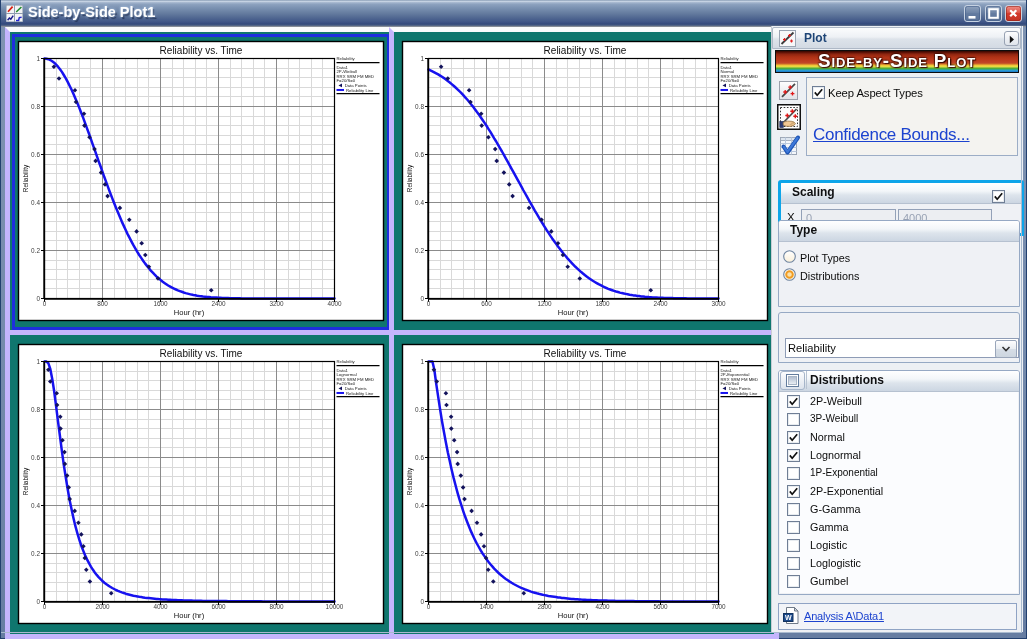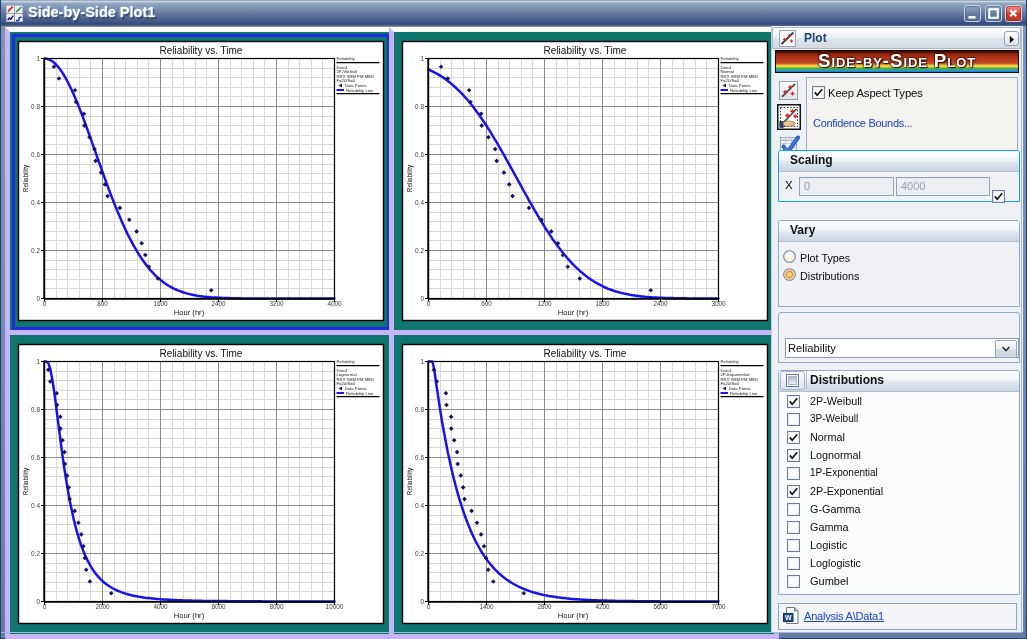--- a/index.html
+++ b/index.html
@@ -623,37 +623,37 @@
 <path d="M4.5 12.5 L8.5 18.5 L19 3.5" fill="none" stroke="#1e54b4" stroke-width="4" stroke-linecap="round" stroke-linejoin="round"></path>
 <path d="M4.9 12.8 L8.5 17.8 L18.5 4" fill="none" stroke="#3d78d8" stroke-width="2.2" stroke-linecap="round" stroke-linejoin="round"></path>
 </svg>
 <div style="position:absolute;left:806px;top:77px;width:210px;height:77px;border:1px solid #9cadc6;background:#f4f3f0"></div>
 <svg style="position:absolute;left:812px;top:86px" width="13" height="13" viewBox="0 0 13 13">
     <rect x="0.5" y="0.5" width="12" height="12" fill="#ffffff" stroke="#6f7e95"></rect>
     <rect x="1.5" y="1.5" width="10" height="10" fill="none" stroke="#e8ecf0" stroke-width="1"></rect>
     <path d="M2.8 6.4 L5.2 9.2 L10.2 3.2" fill="none" stroke="#111111" stroke-width="1.7"></path>
   </svg>
 <div style="position:absolute;left:828px;top:87px;font-size:11.3px;letter-spacing:-0.1px;color:#0b0b0b">Keep Aspect Types</div>
-<div style="position:absolute;left:813px;top:117px;font-size:11px;letter-spacing:-0.3px;color:#1c43cf;">Confidence Bounds...</div>
-<div style="position:absolute;left:778px;top:150px;width:240px;height:50px;border:1px solid #0ea5e9;border-radius:3px 3px 0 0;background:#eff1f5">
+<div style="position:absolute;left:813px;top:125px;font-size:17px;letter-spacing:-0.3px;color:#1c43cf;text-decoration:underline">Confidence Bounds...</div>
+<div style="position:absolute;left:778px;top:180px;width:240px;height:50px;border:3px solid #0ea5e9;border-radius:3px 3px 0 0;background:#eff1f5">
     <div style="position:absolute;left:0;top:0;right:0;height:20px;background:linear-gradient(180deg,#ffffff 0%,#f3f6f9 40%,#dde4ec 60%,#ccd6e2 100%);border-bottom:1px solid #b6c1d0;border-radius:2px 2px 0 0;">
       <span style="position:absolute;left:11px;top:2px;font-weight:bold;font-size:12px;color:#0f1012">Scaling</span>
     </div>
     <div style="position:absolute;left:6px;top:28px;font-size:11.5px;color:#0b0b0b">X</div>
     <div style="position:absolute;left:20px;top:26px;width:89px;height:17px;border:1px solid #93a1b8;background:#eceef2;color:#98a2b4;font-size:11px;padding-left:4px;line-height:17px">0</div>
     <div style="position:absolute;left:117px;top:26px;width:88px;height:17px;border:1px solid #93a1b8;background:#eceef2;color:#98a2b4;font-size:11px;padding-left:4px;line-height:17px">4000</div>
   </div>
 <svg style="position:absolute;left:992px;top:190px" width="13" height="13" viewBox="0 0 13 13">
     <rect x="0.5" y="0.5" width="12" height="12" fill="#ffffff" stroke="#6f7e95"></rect>
     <rect x="1.5" y="1.5" width="10" height="10" fill="none" stroke="#e8ecf0" stroke-width="1"></rect>
     <path d="M2.8 6.4 L5.2 9.2 L10.2 3.2" fill="none" stroke="#111111" stroke-width="1.7"></path>
   </svg>
 <div style="position:absolute;left:778px;top:220px;width:240px;height:85px;border:1px solid #96a9c4;border-radius:3px 3px 0 0;background:#eff1f5">
     <div style="position:absolute;left:0;top:0;right:0;height:20px;background:linear-gradient(180deg,#ffffff 0%,#f3f6f9 40%,#dde4ec 60%,#ccd6e2 100%);border-bottom:1px solid #b6c1d0;border-radius:2px 2px 0 0;">
-      <span style="position:absolute;left:11px;top:2px;font-weight:bold;font-size:12px;color:#0f1012">Vary</span>
+      <span style="position:absolute;left:11px;top:2px;font-weight:bold;font-size:12px;color:#0f1012">Type</span>
     </div>
     <div style="position:absolute;left:21px;top:31px;font-size:10.8px;color:#0b0b0b">Plot Types</div>
     <div style="position:absolute;left:21px;top:49px;font-size:10.8px;color:#0b0b0b">Distributions</div>
   </div>
 <svg style="position:absolute;left:783px;top:250px" width="13" height="13" viewBox="0 0 13 13">
     <defs>
       <linearGradient id="rg250" x1="0" y1="0" x2="0" y2="1">
         <stop offset="0" stop-color="#ffffff"></stop>
         <stop offset="1" stop-color="#faf0da"></stop>
       </linearGradient>

